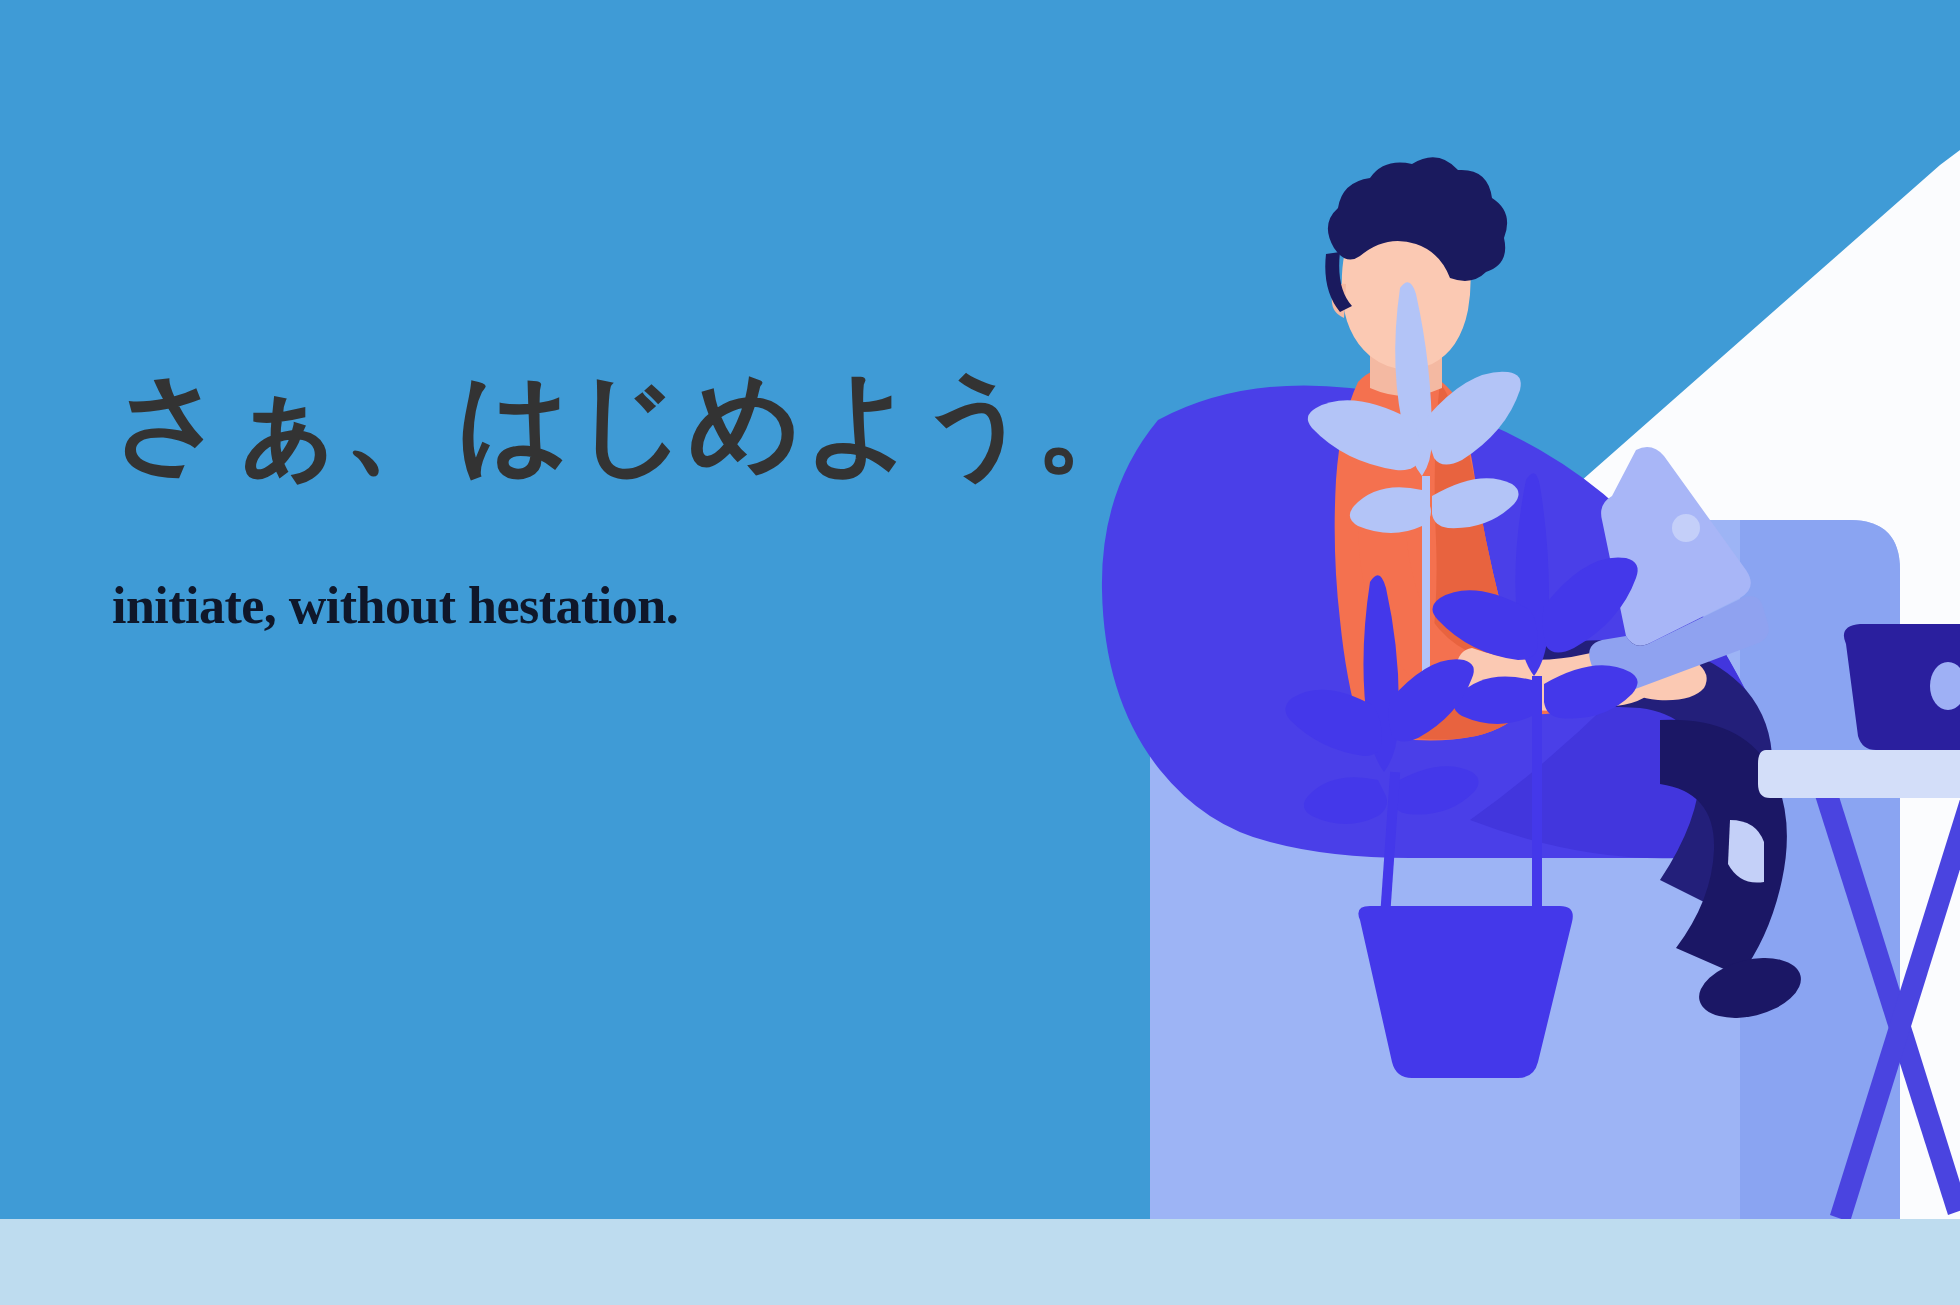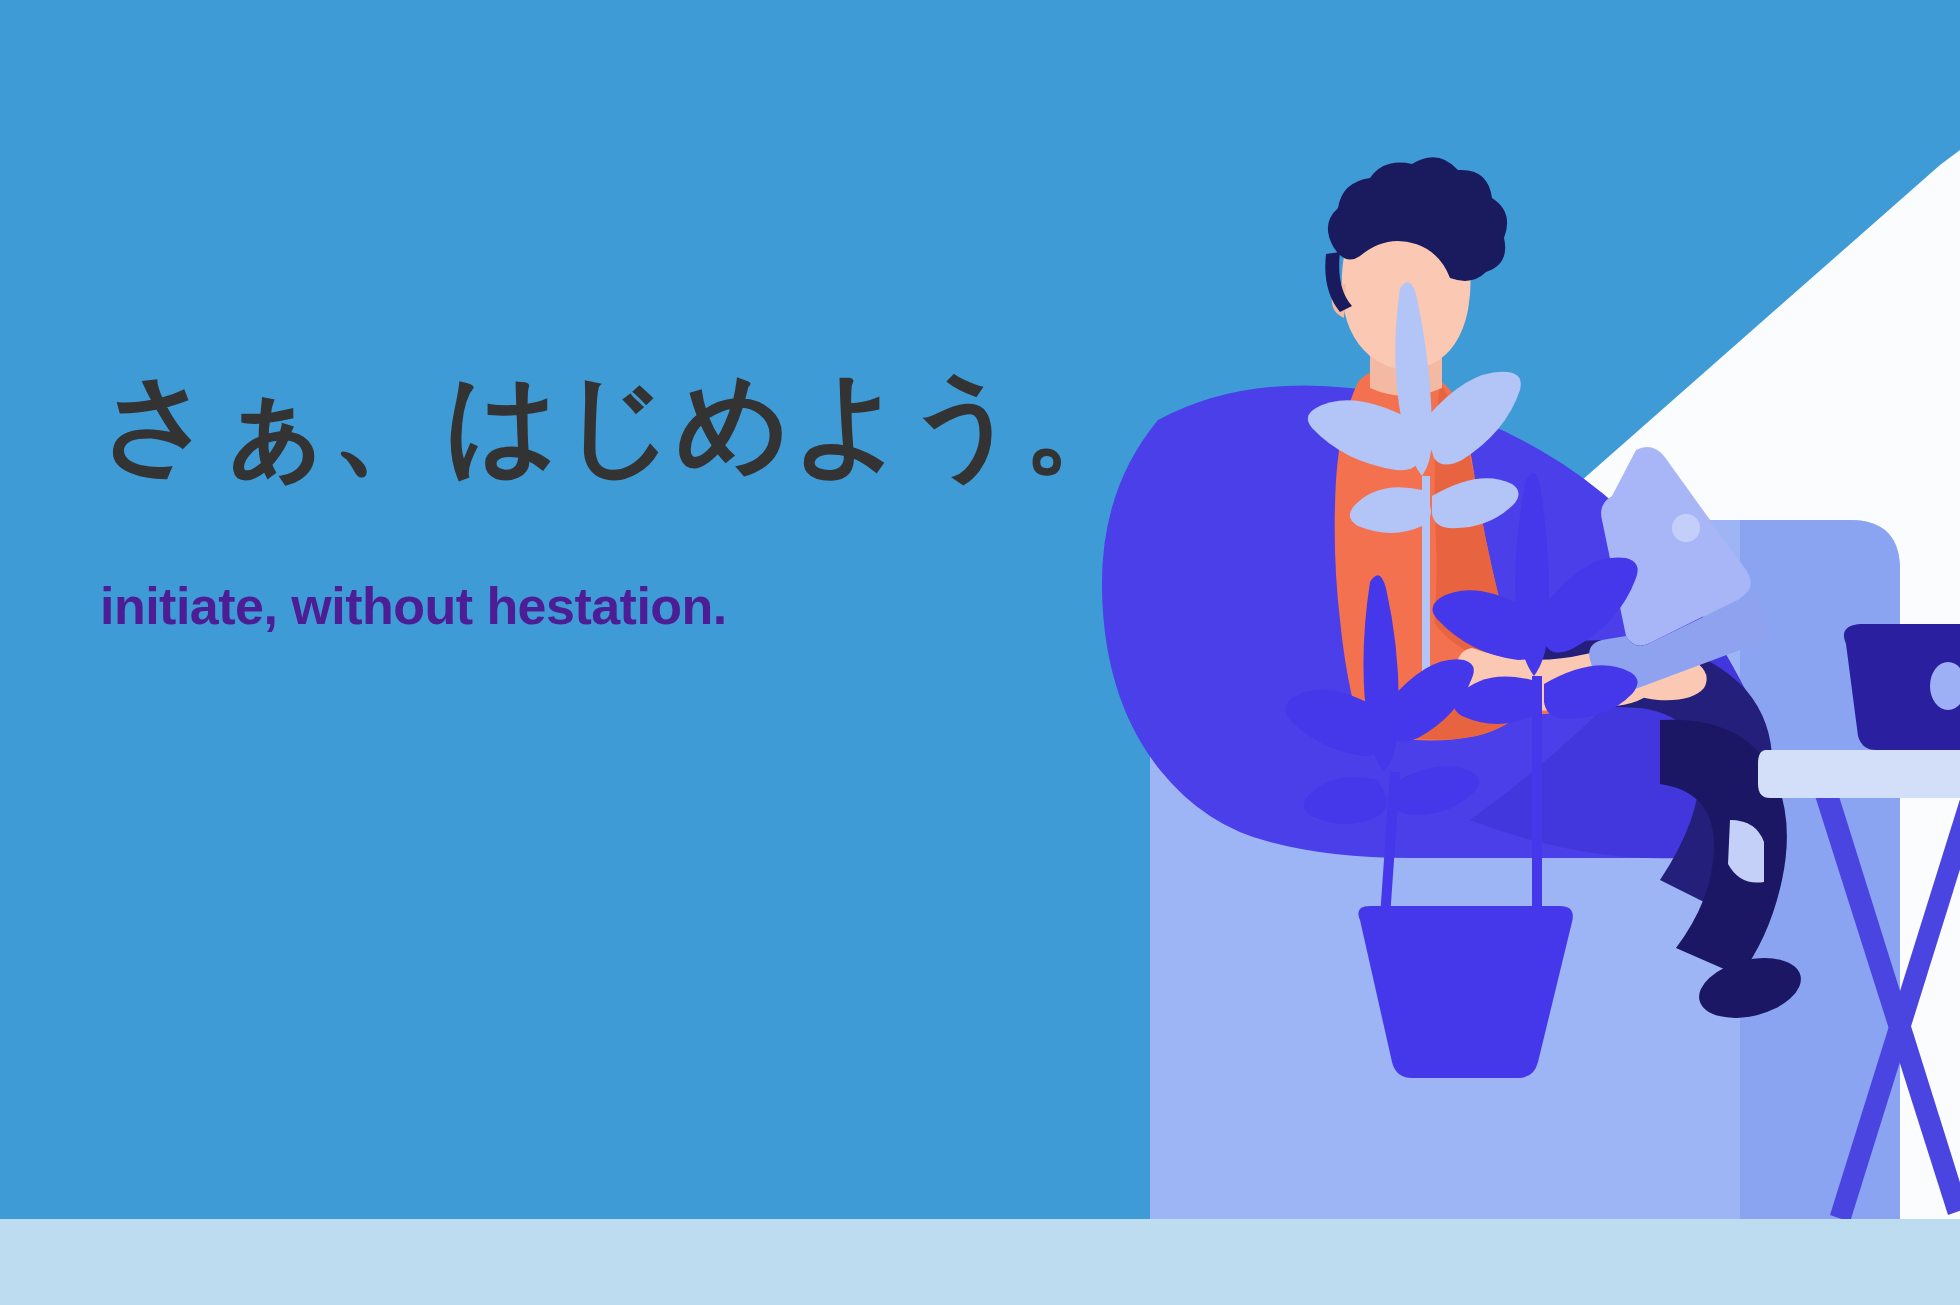--- a/index.html
+++ b/index.html
@@ -35,39 +35,40 @@
   .bg-white-arrow {
     position: absolute;
     left: 1300px;
     top: 150px;
     width: 660px;
     height: 1070px;
   }
   
   .copy {
     position: absolute;
-    left: 100px;
+    left: 112px;
     top: 352px;
     width: 1180px;
+    font-family: Liberation Serif, serif;
   }
   .headline {
     margin: 0;
     font-size: 112px;
     line-height: 1.28;
     font-weight: 700;
     color: #333333;
     letter-spacing: 0.01em;
     white-space: nowrap;
   }
   .subhead {
     margin: 80px 0 0 0;
     font-size: 52px;
     line-height: 1.2;
     font-weight: 700;
-    color: #4c1d95;
+    color: #0f172a;
     letter-spacing: -0.01em;
   }
   
   .illustration {
     position: absolute;
     left: 1040px;
     top: 120px;
     width: 920px;
     height: 1185px;
   }

